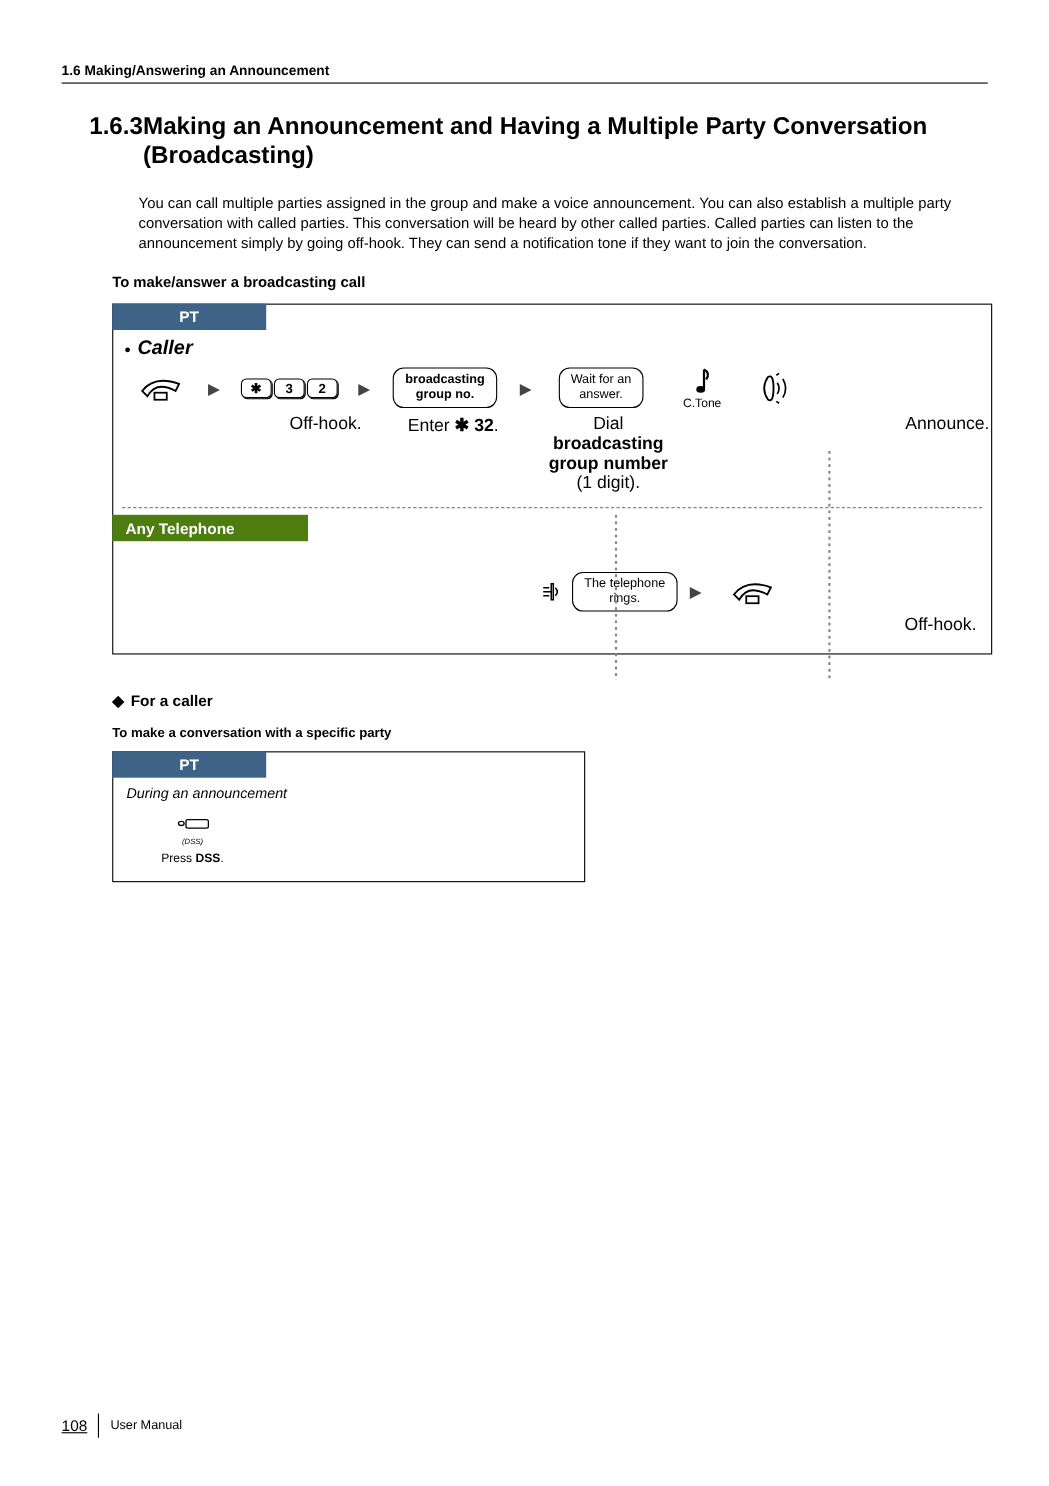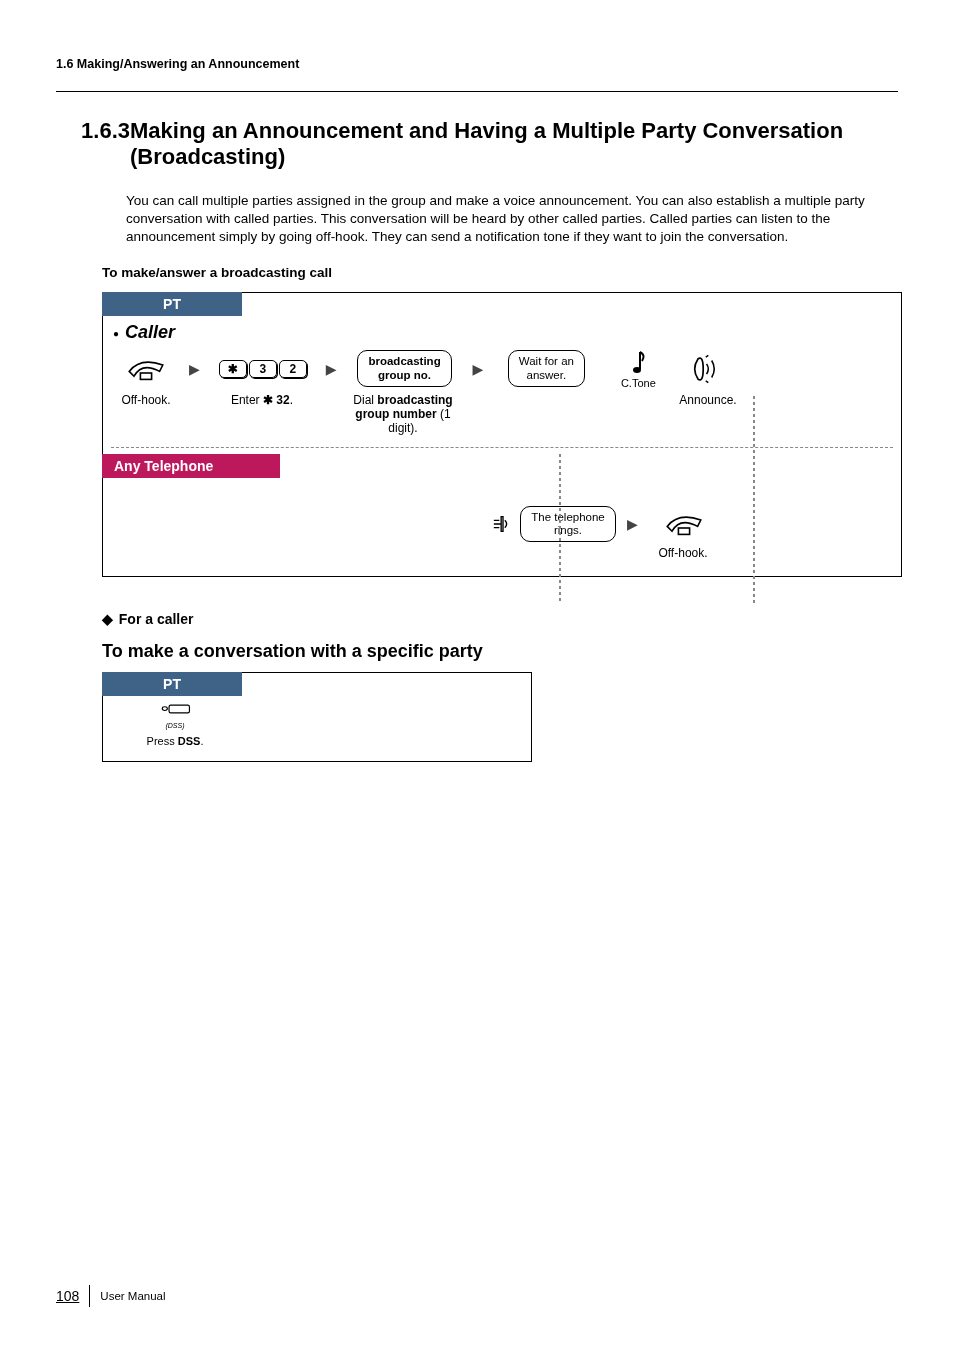--- a/index.html
+++ b/index.html
@@ -9,21 +9,21 @@
     color: #000;
     width: 954px;
     height: 1351px;
     position: relative;
     box-sizing: border-box;
     padding: 56px 56px 40px 56px;
     font-size: 13px;
   }
   .header-line {
     border-bottom: 1.5px solid #000;
-    padding-bottom: 20px;
+    padding-bottom: 4px;
     margin-bottom: 26px;
   }
   .header-text {
     font-weight: bold;
     font-size: 12.5px;
   }
   h1.section-title {
     font-size: 22px;
     font-weight: bold;
     margin: 0 0 22px 0;
@@ -53,21 +53,21 @@
     background: #3f6287;
     color: #fff;
     font-weight: bold;
     font-size: 14px;
     padding: 4px 12px;
     display: inline-block;
     box-sizing: border-box;
   }
   .tab-pt { width: 140px; text-align: center; margin-left: -1px; margin-top: -1px;}
   .tab-any-wrap { margin-top: 6px;}
-  .tab-any { background: #be185d; width: 178px; text-align: left; margin-left: -1px;}
+  .tab-any { background: #4d7c0f; width: 178px; text-align: left; margin-left: -1px;}
   .sub-italic {
     font-weight: bold; font-style: italic; font-size: 18px;
     margin: 6px 0 4px 10px;
   }
   .bullet-dot::before{
     content:"●"; font-size:10px; margin-right:6px; position:relative; top:-1px;
   }
 
   .flow-row {
     display: flex;
@@ -102,21 +102,22 @@
   .phone-svg{width:40px;height:30px;}
   .note-svg{width:20px;height:28px;}
   .announce-svg{width:34px;height:32px;}
   .ring-svg{width:22px;height:22px;}
   .dss-svg{width:34px;height:20px;}
 
   .caption-row{
     display:flex;
     padding: 4px 8px 2px 8px;
     gap: 6px;
-    font-size: 12px;
+    font-size: 16px;
+    justify-content: flex-end;
   }
   .caption-row > div { text-align:center; }
 
   .dashed-sep{
     border:none;
     border-top:1.5px dashed #888;
     margin: 10px 8px 0 8px;
   }
 
   
@@ -124,21 +125,21 @@
   
   .diamond-head{
     margin: 34px 0 14px 46px;
     font-weight:bold;
     font-size:14px;
   }
   .diamond-head::before{
     content:"◆"; margin-right:6px;
   }
   .sub-bold2{
-    font-weight:bold; font-size:18px;
+    font-weight:bold; font-size:12px;
     margin: 0 0 10px 46px;
   }
 
   .diag2{
     margin-left:46px;
     width: 430px;
     border:1px solid #000;
     box-sizing:border-box;
   }
   .diag2 .tab-pt{ width:140px;}
@@ -278,20 +279,21 @@
     </div>
   </div>
 </div>
 
 <p class="diamond-head">For a caller</p>
 <p class="sub-bold2">To make a conversation with a specific party</p>
 
 <div class="diag2">
   <div class="tab-pt">PT</div>
   <div class="diag2-body">
+    <div class="italic-line">During an announcement</div>
     <div class="dss-block">
       <svg class="dss-svg" viewBox="0 0 40 20">
         <ellipse cx="8" cy="6" rx="3" ry="2.2" fill="none" stroke="#000" stroke-width="1.4"></ellipse>
         <rect x="13" y="2" width="24" height="9" rx="2" fill="none" stroke="#000" stroke-width="1.4"></rect>
       </svg>
       <div class="dss-tiny">(DSS)</div>
       <div class="dss-cap"><span>Press </span><b>DSS</b><span>.</span></div>
     </div>
   </div>
 </div>

